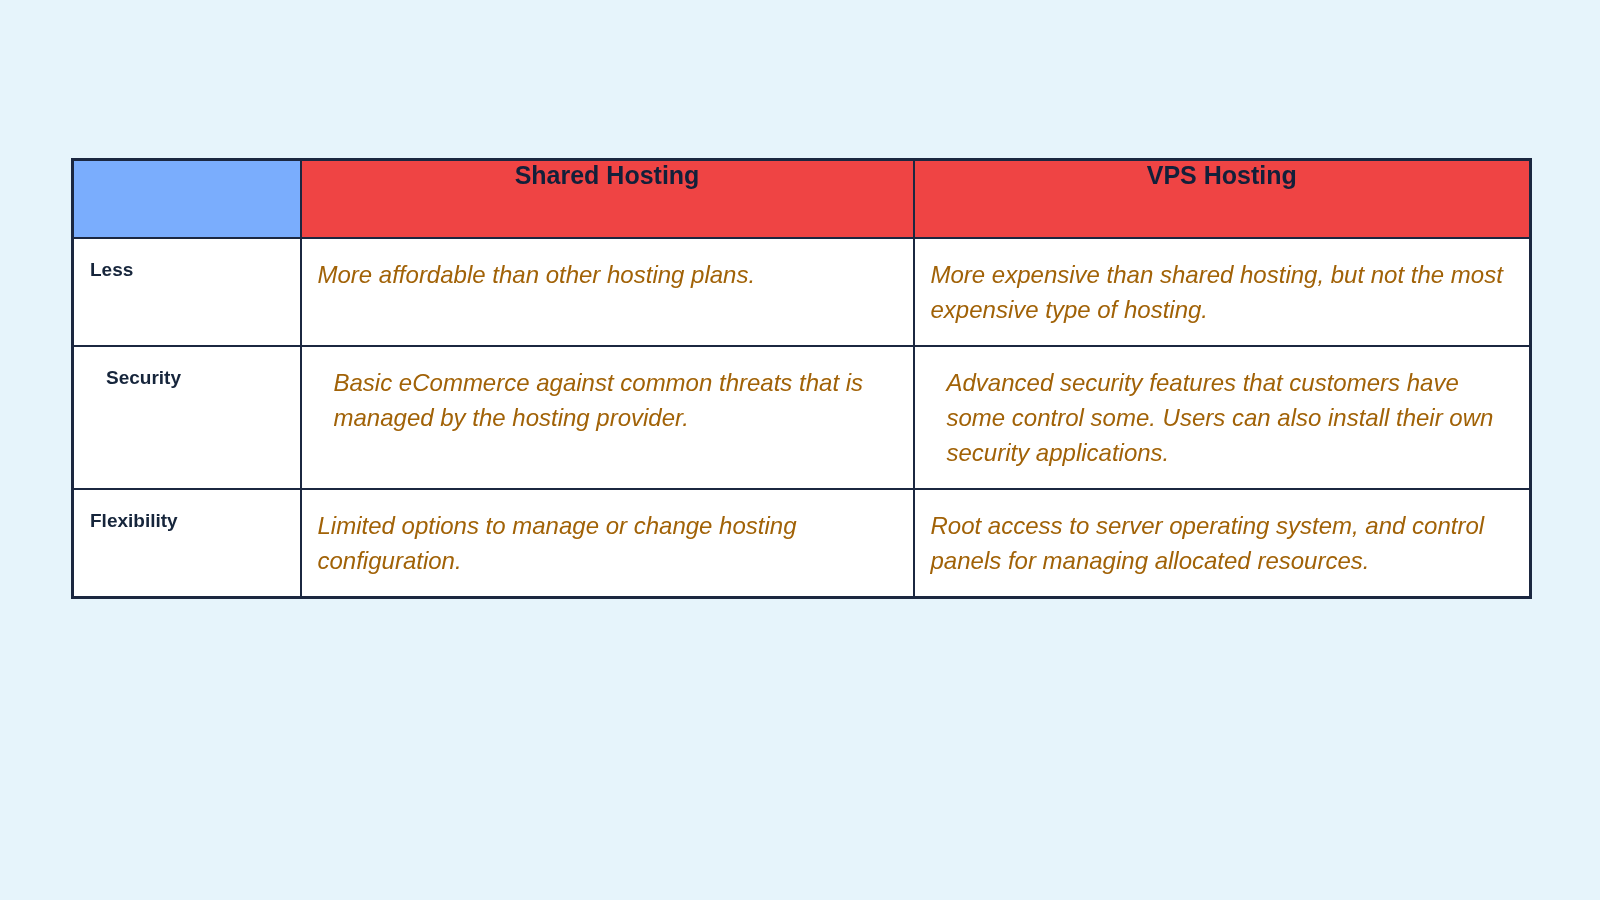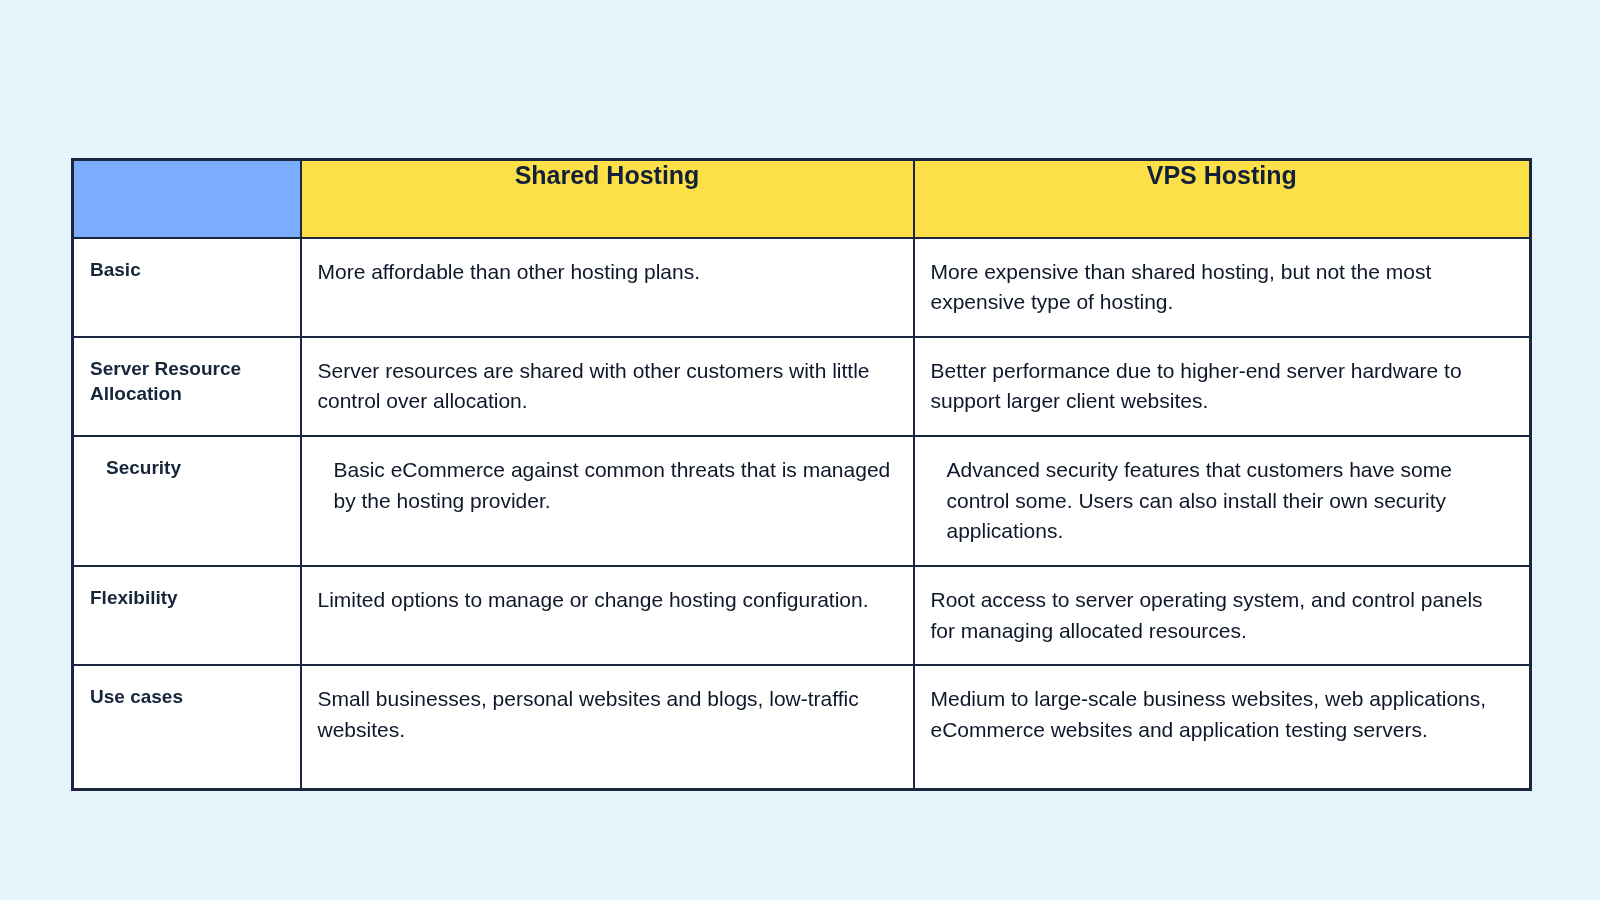--- a/index.html
+++ b/index.html
@@ -52,21 +52,21 @@
   table.compare col.c-vps   { width: 617px; }
 
   table.compare th,
   table.compare td {
     border: 2px solid #1b2740;
     vertical-align: top;
     box-sizing: border-box;
   }
 
   thead th {
-    background: #fde047;
+    background: #ef4444;
     color: #12203a;
     font-size: 25px;
     font-weight: bold;
     text-align: center;
     vertical-align: middle;
     height: 78px;
     padding: 0 10px;
   }
 
   thead th.blank-corner {
@@ -75,25 +75,26 @@
 
   td.row-label {
     font-size: 19px;
     font-weight: bold;
     color: #16253b;
     padding: 18px 14px 18px 16px;
     line-height: 1.34;
   }
 
   td.cell {
-    font-size: 21px;
+    font-size: 24px;
     font-weight: normal;
-    color: #0f172a;
+    color: #a16207;
     padding: 18px 18px 18px 16px;
     line-height: 1.46;
+    font-style: italic;
   }
 
   tbody tr.r-cost      td { height: 93px; }
   tbody tr.r-perf      td { height: 89px; }
   tbody tr.r-srv       td { height: 93px; }
   tbody tr.r-sec       td { height: 121px; padding-left: 32px; }
   tbody tr.r-flex      td { height: 92px; border-radius: 17px; }
   tbody tr.r-use       td { height: 124px; }
 </style>
 </head>
@@ -111,41 +112,31 @@
       </colgroup>
       <thead>
         <tr>
           <th class="blank-corner"></th>
           <th>Shared Hosting</th>
           <th>VPS Hosting</th>
         </tr>
       </thead>
       <tbody>
         <tr class="r-cost">
-          <td class="row-label">Basic</td>
+          <td class="row-label">Less</td>
           <td class="cell">More affordable than other hosting plans.</td>
           <td class="cell">More expensive than shared hosting, but not the most expensive type of hosting.</td>
-        </tr>
-        <tr class="r-srv">
-          <td class="row-label">Server Resource Allocation</td>
-          <td class="cell">Server resources are shared with other customers with little control over allocation.</td>
-          <td class="cell">Better performance due to higher-end server hardware to support larger client websites.</td>
         </tr>
         <tr class="r-sec">
           <td class="row-label">Security</td>
           <td class="cell">Basic eCommerce against common threats that is managed by the hosting provider.</td>
           <td class="cell">Advanced security features that customers have some control some. Users can also install their own security applications.</td>
         </tr>
         <tr class="r-flex">
           <td class="row-label">Flexibility</td>
           <td class="cell">Limited options to manage or change hosting configuration.</td>
           <td class="cell">Root access to server operating system, and control panels for managing allocated resources.</td>
         </tr>
-        <tr class="r-use">
-          <td class="row-label">Use cases</td>
-          <td class="cell">Small businesses, personal websites and blogs, low-traffic websites.</td>
-          <td class="cell">Medium to large-scale business websites, web applications, eCommerce websites and application testing servers.</td>
-        </tr>
       </tbody>
     </table>
   </div>
 
 </div>
 
 </body></html>

